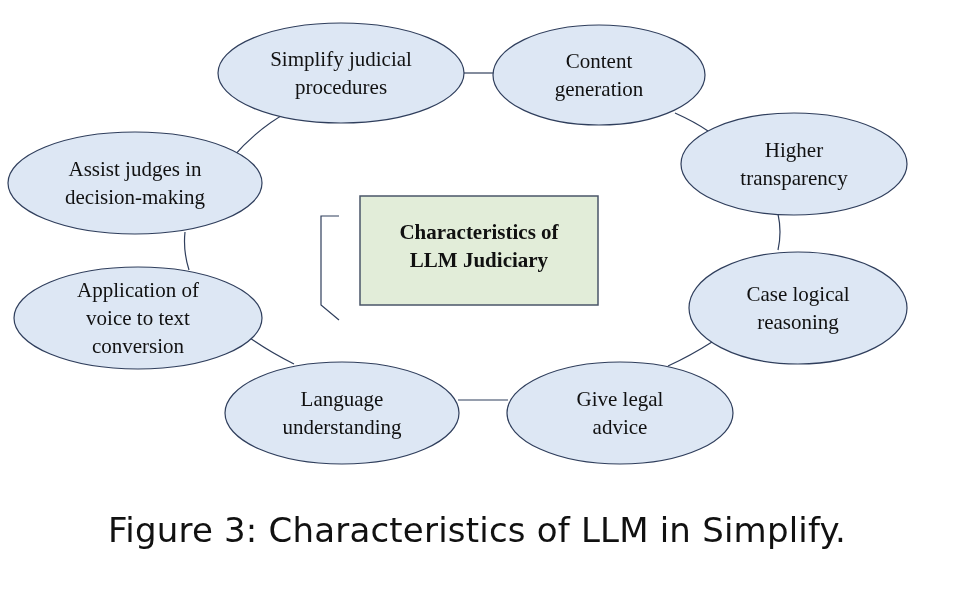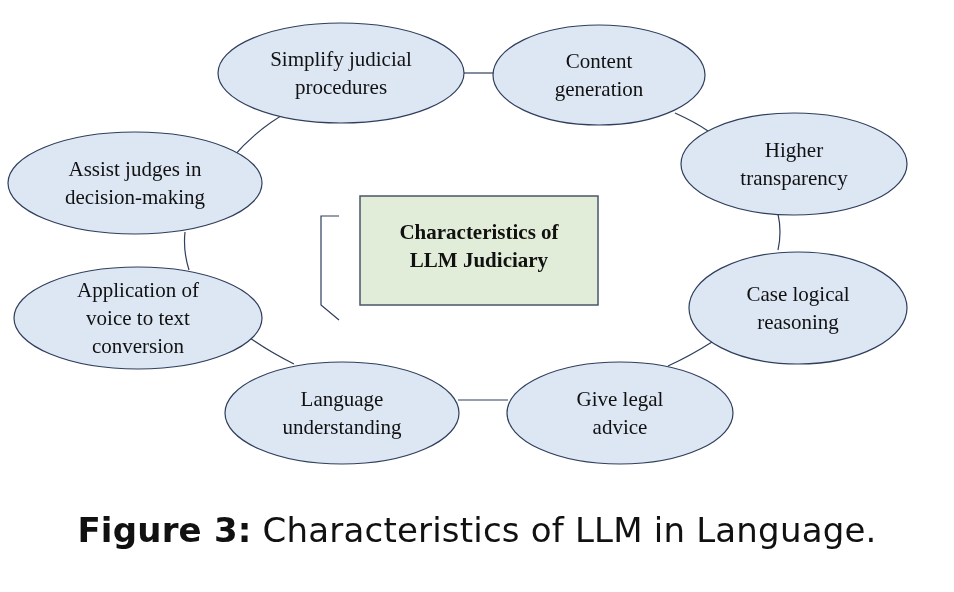--- a/index.html
+++ b/index.html
@@ -21,21 +21,21 @@
     .caption {
       position: absolute;
       left: 0; width: 954px;
       top: 510px;
       text-align: center;
       font-family: "DejaVu Sans", "Liberation Sans", sans-serif;
       font-size: 34px;
       color: #111111;
       letter-spacing: 0.2px;
     }
-    .caption .label { font-weight: bold; }
+    .caption .label { font-weight: normal; }
   </style>
 </head>
 <body>
 
 <svg id="diagram" viewBox="0 0 954 500" xmlns="http://www.w3.org/2000/svg">
   <g id="connectors">
     <path d="M463,73 L494,73" fill="none" stroke="#2f3e5c" stroke-width="1.2"></path>
     <path d="M675,113 Q695,122 708,131" fill="none" stroke="#2f3e5c" stroke-width="1.2"></path>
     <path d="M778,214 Q782,232 778,250" fill="none" stroke="#2f3e5c" stroke-width="1.2"></path>
     <path d="M712,342 Q690,356 668,366" fill="none" stroke="#2f3e5c" stroke-width="1.2"></path>
@@ -91,14 +91,14 @@
     </g>
 
   <g>
     <rect x="360" y="196" width="238" height="109" fill="#e2edd9" stroke="#4a5568" stroke-width="1.5"></rect>
     <text class="center-text" x="479" y="239">Characteristics of</text>
     <text class="center-text" x="479" y="267">LLM Judiciary</text>
   </g>
 </svg>
 
 <div class="caption">
-  <span class="label">Figure 3:</span><span> Characteristics of LLM in Language.</span>
+  <span class="label">Figure 3:</span><span> Characteristics of LLM in Simplify.</span>
 </div>
 
 </body></html>

